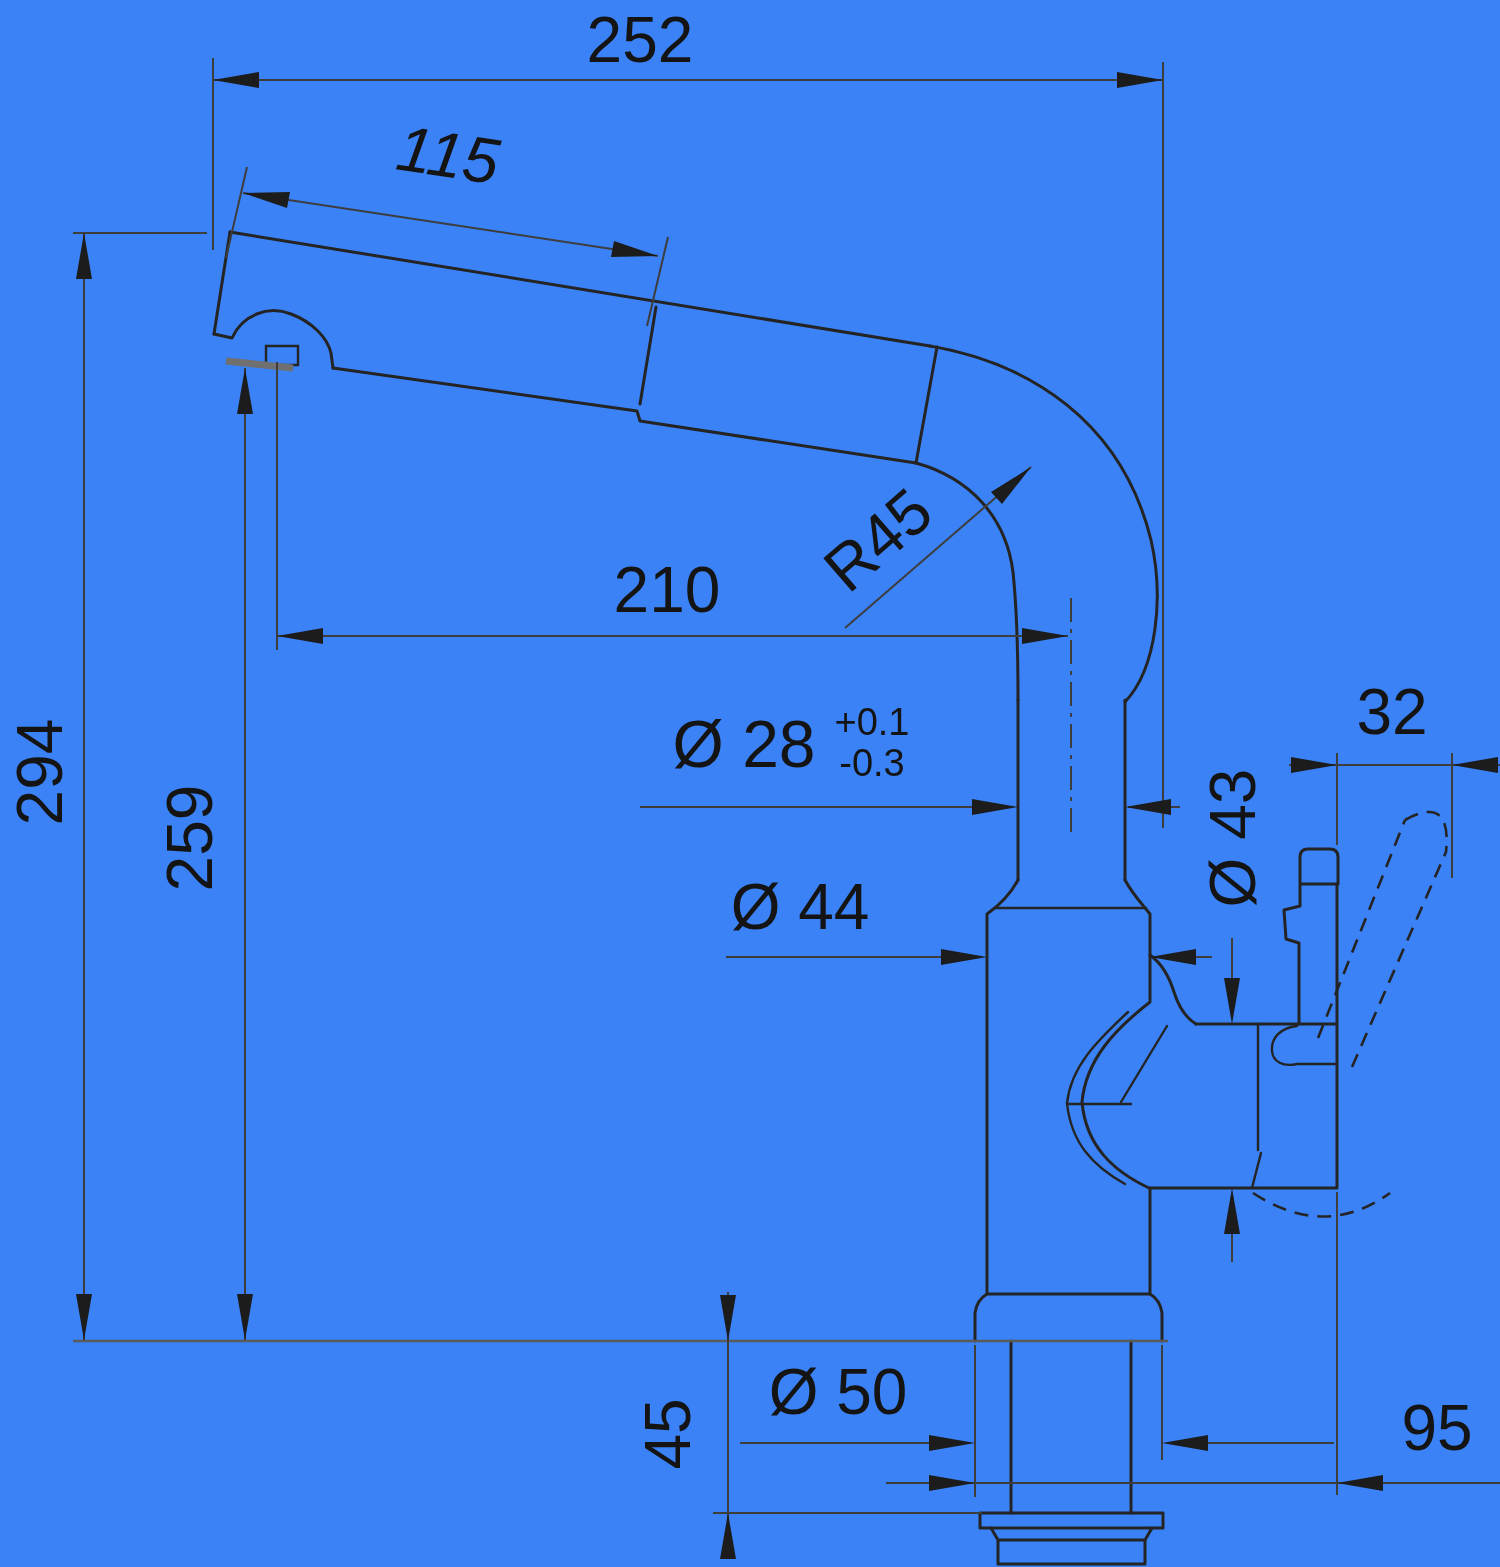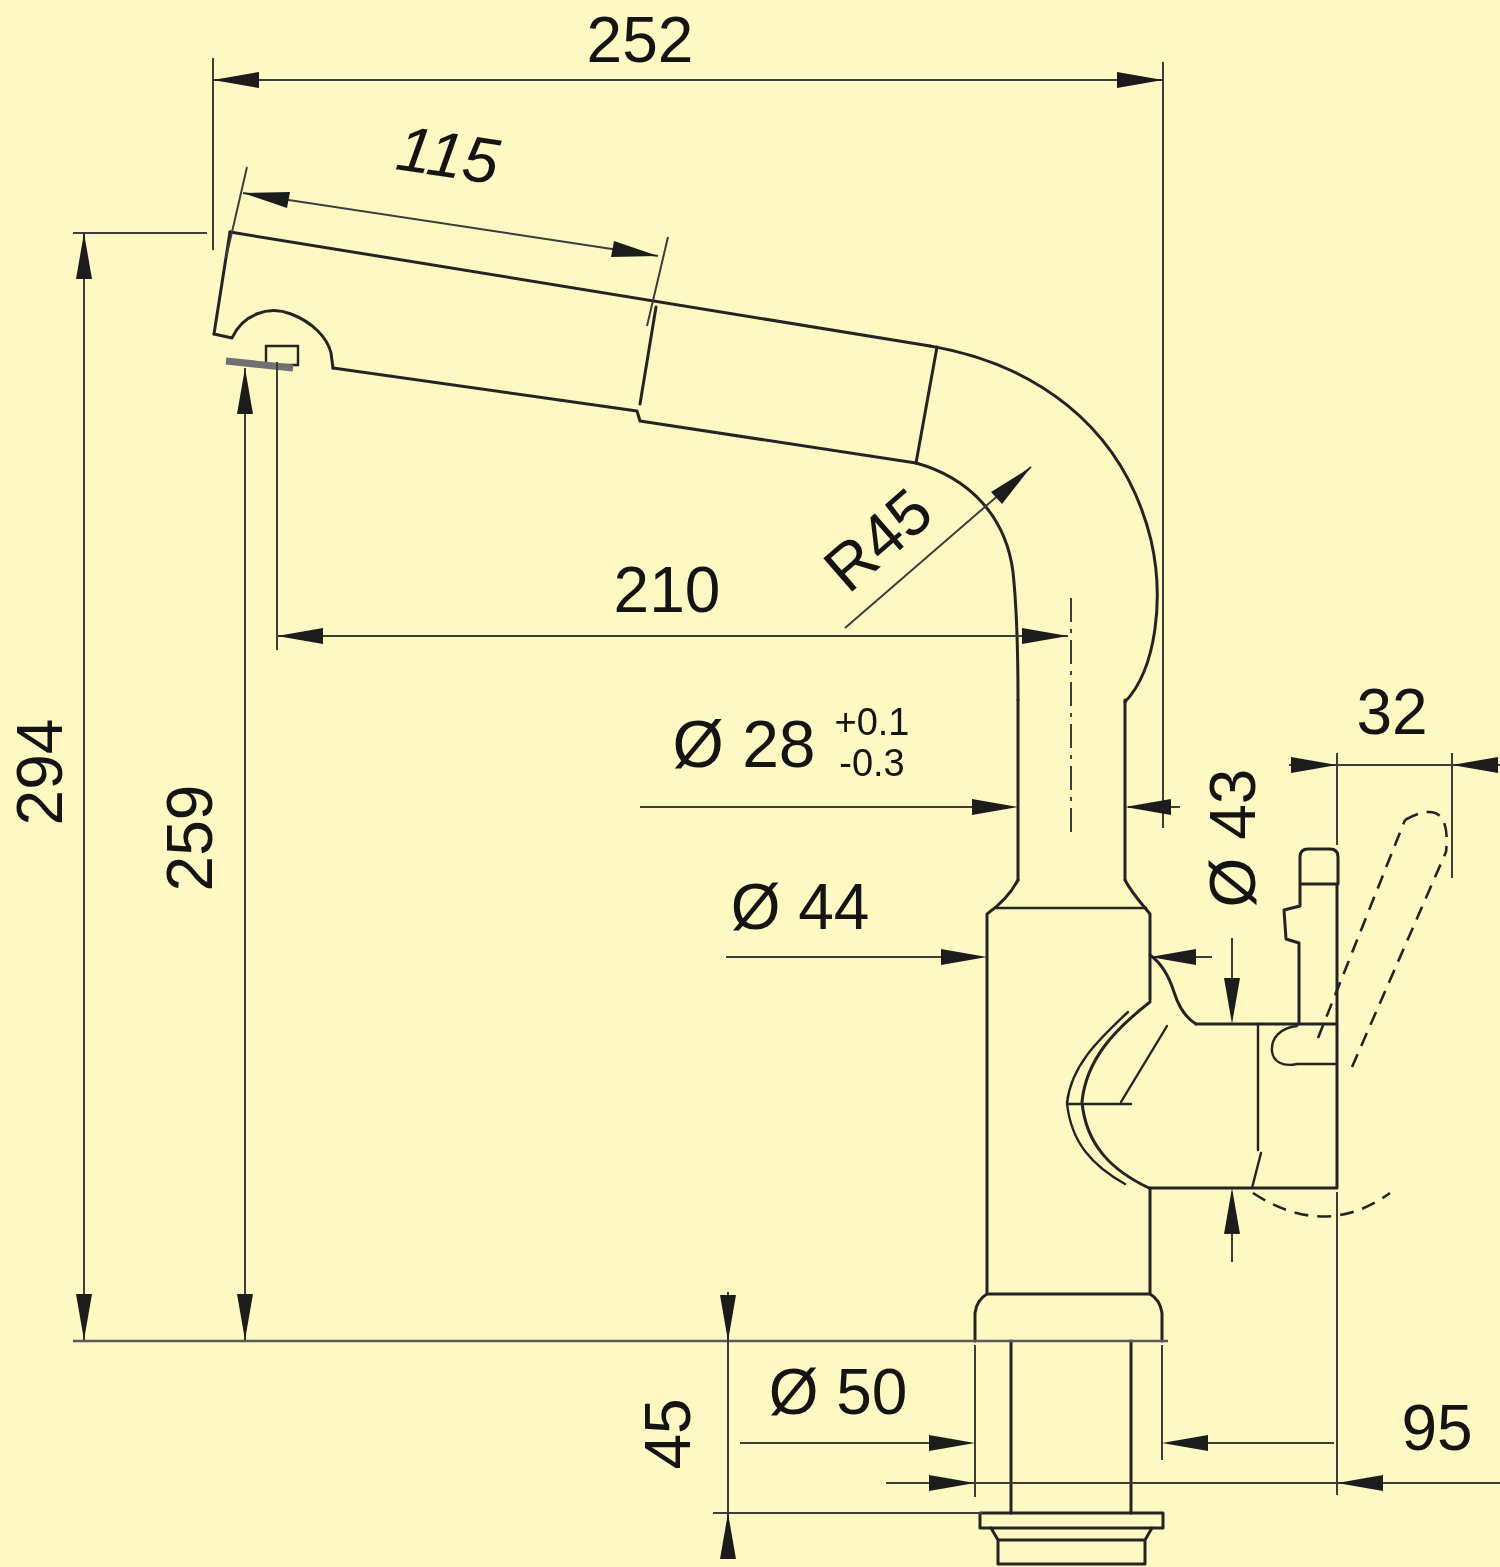--- a/index.html
+++ b/index.html
@@ -1,16 +1,16 @@
 <!DOCTYPE html>
 <html><head>
 <meta charset="utf-8">
 <style>
   html,body{margin:0;padding:0;background:#ffffff;}
-  .canvas{width:1500px;height:1567px;position:relative;background:#fef9c3;overflow:hidden;
+  .canvas{width:1500px;height:1567px;position:relative;background:#3b82f6;overflow:hidden;
           font-family:"Liberation Sans", sans-serif;}
   svg{display:block;}
   .part{stroke:#242424;stroke-width:3;fill:none;stroke-linecap:round;stroke-linejoin:round;}
   .part-thin{stroke:#242424;stroke-width:2.4;fill:none;stroke-linecap:round;}
   .outlet{stroke:#707070;stroke-width:7;fill:none;stroke-linecap:butt;}
   .dashed{stroke:#242424;stroke-width:2.6;fill:none;stroke-dasharray:14 9;stroke-linecap:butt;}
   .cline{stroke:#3d3d3d;stroke-width:2;fill:none;stroke-dasharray:24 7 4 7;}
   .dim{stroke:#3d3d3d;stroke-width:2;fill:none;stroke-linecap:butt;}
   .deck{stroke:#5a5a5a;stroke-width:2.4;fill:none;}
   .ah{fill:#1c1c1c;stroke:none;}

